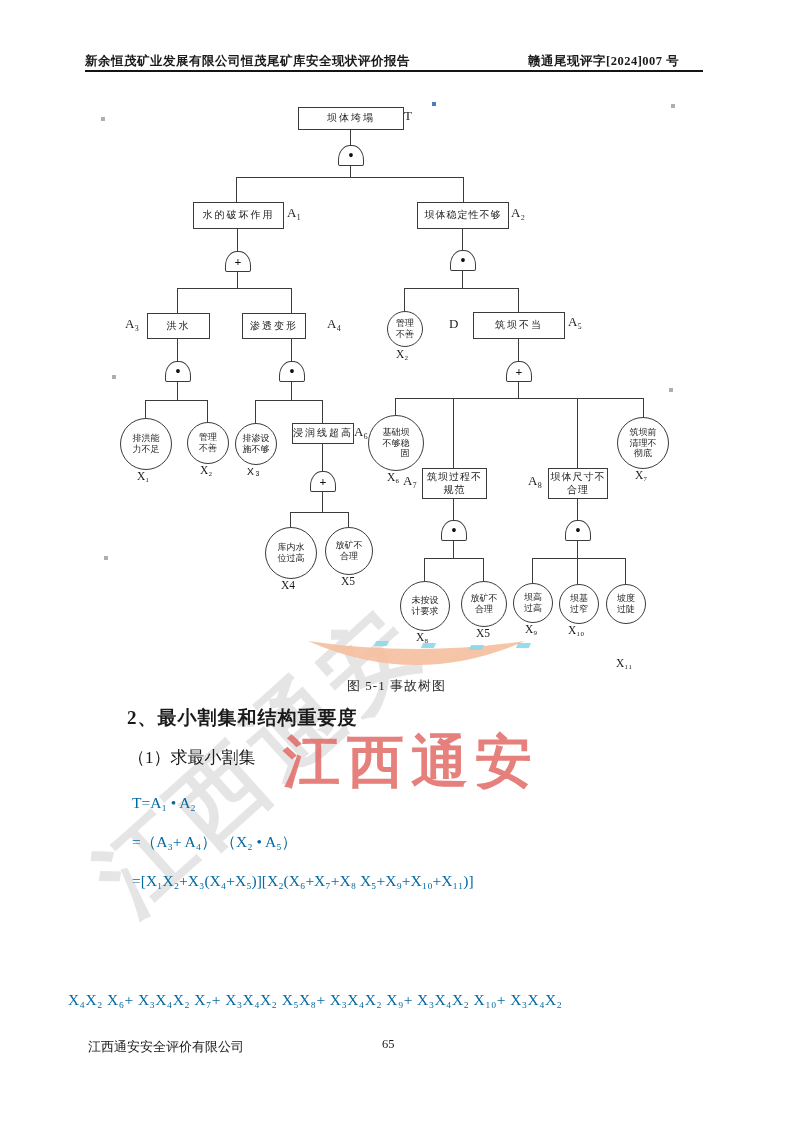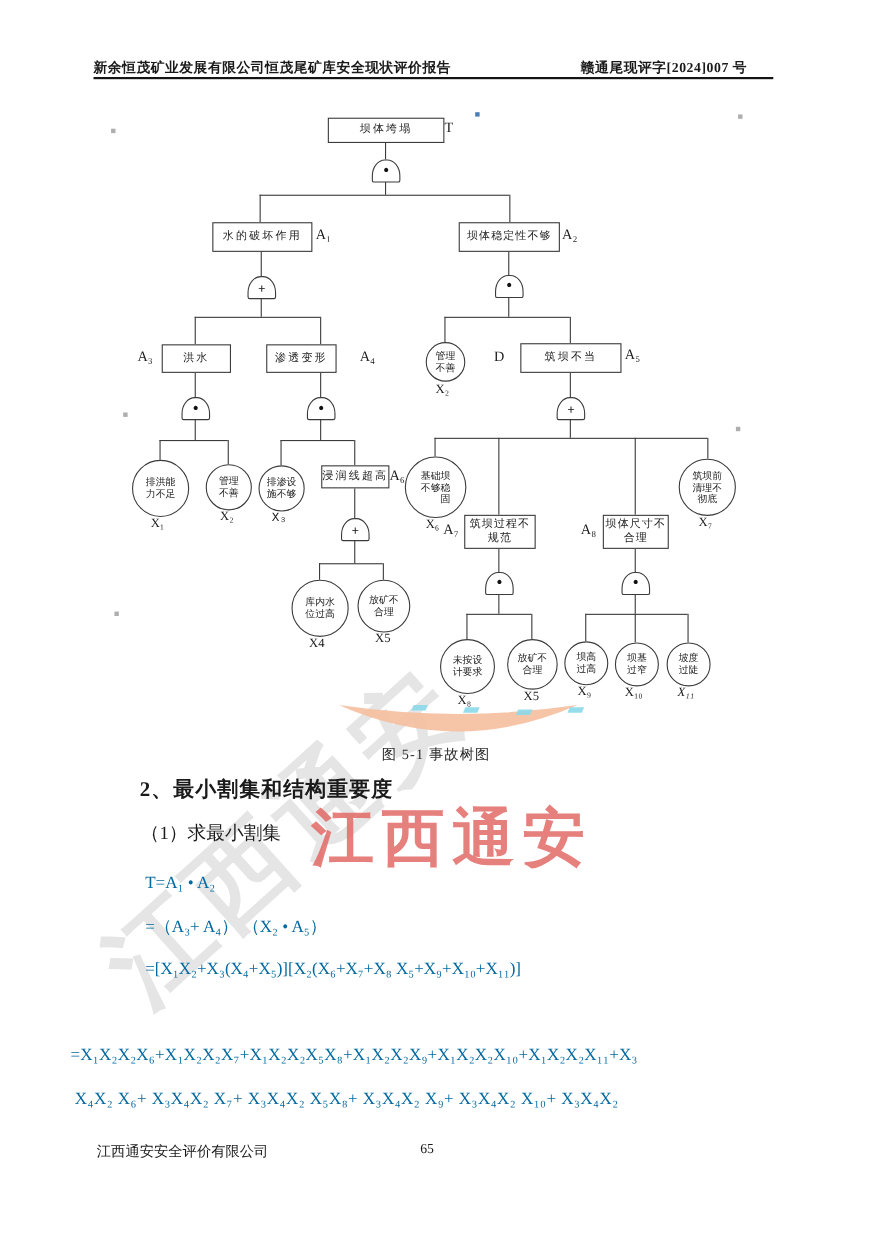--- a/index.html
+++ b/index.html
@@ -172,21 +172,21 @@
 合理</div>
       <div class="elabel" style="left: 476px; top: 627px;">X5</div>
       <div class="node-circle" style="left: 513px; top: 583px; width: 38px; height: 38px;">坝高
 过高</div>
       <div class="elabel" style="left: 525px; top: 623px;">X₉</div>
       <div class="node-circle" style="left: 559px; top: 584px; width: 38px; height: 38px;">坝基
 过窄</div>
       <div class="elabel" style="left: 568px; top: 624px;">X₁₀</div>
       <div class="node-circle" style="left: 606px; top: 584px; width: 38px; height: 38px;">坡度
 过陡</div>
-      <div class="elabel" style="left: 616px; top: 624px; font-style: italic;">X₁₁</div>
+      <div class="elabel" style="left: 616px; top: 657px;">X₁₁</div>
       <div class="gate" style="left: 338px; top: 145px; font-size: 14px;">•</div>
       <div class="gate" style="left: 225px; top: 251px;">+</div>
       <div class="gate" style="left: 450px; top: 250px; font-size: 14px;">•</div>
       <div class="gate" style="left: 165px; top: 361px; font-size: 14px;">•</div>
       <div class="gate" style="left: 279px; top: 361px; font-size: 14px;">•</div>
       <div class="gate" style="left: 310px; top: 471px;">+</div>
       <div class="gate" style="left: 506px; top: 361px;">+</div>
       <div class="gate" style="left: 441px; top: 520px; font-size: 14px;">•</div>
       <div class="gate" style="left: 565px; top: 520px; font-size: 14px;">•</div>
       <div class="nlabel" style="left: 449px; top: 316px;">D</div>
@@ -198,18 +198,17 @@
     </div>
   <div class="abs" id="blue-mark"></div>
 
   <div class="abs content" id="caption">图 5-1 事故树图</div>
   <div class="abs content" id="sec-head">2、最小割集和结构重要度</div>
   <div class="abs content" id="sec-sub">（1）求最小割集</div>
 
   <div class="formula content" id="f0">T=A₁ • A₂</div>
   <div class="formula content" id="f1">=（A₃+ A₄） （X₂ • A₅）</div>
   <div class="formula content" id="f2">=[X₁X₂+X₃(X₄+X₅)][X₂(X₆+X₇+X₈ X₅+X₉+X₁₀+X₁₁)]</div>
-  <div class="formula content" id="f4">=X₁X₂X₂X₆+X₁X₂X₂X₇+X₁X₂X₂X₅X₈+X₁X₂X₂X₉+X₁X₂X₂X₁₀+X₁X₂X₂X₁₁+X₃</div>
   <div class="formula content" id="f5">X₄X₂ X₆+ X₃X₄X₂ X₇+ X₃X₄X₂ X₅X₈+ X₃X₄X₂ X₉+ X₃X₄X₂ X₁₀+ X₃X₄X₂</div>
 
   <div class="abs content" id="ft-company">江西通安安全评价有限公司</div>
   <div class="abs content" id="ft-page">65</div>
 </div>
 
 </body></html>

